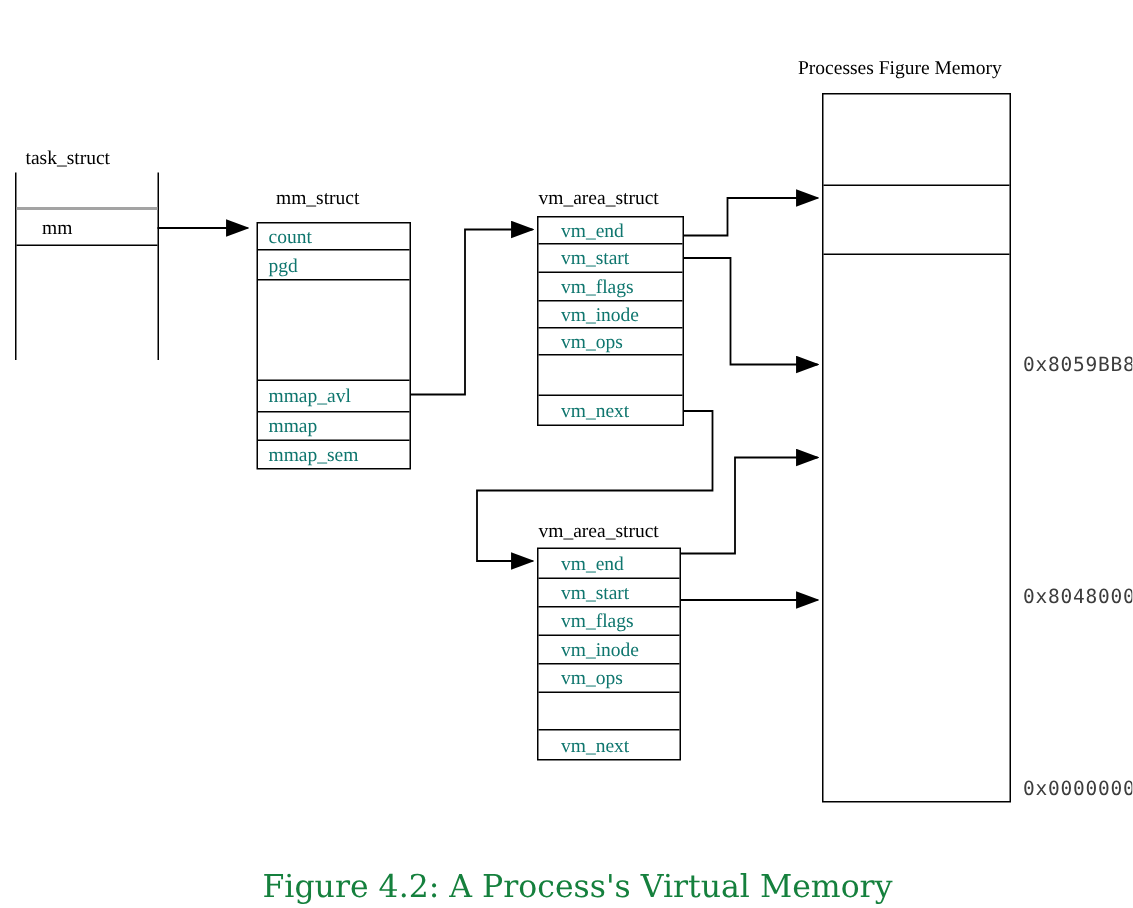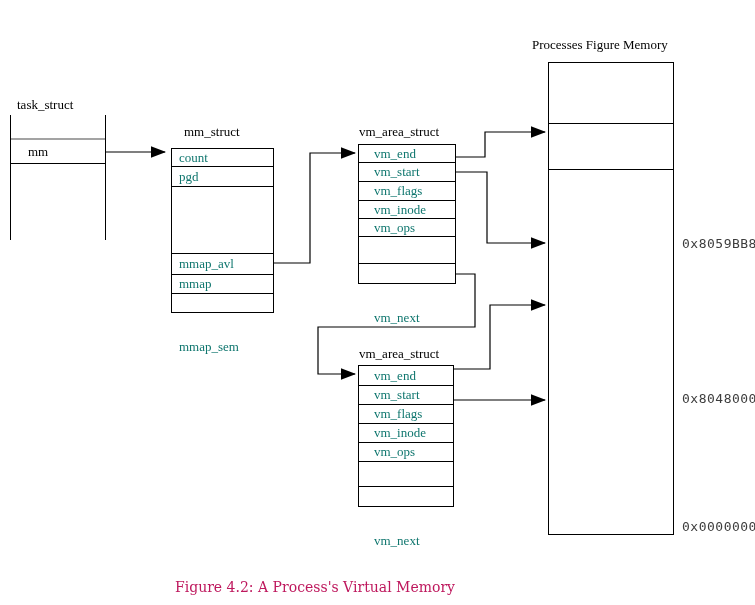--- a/index.html
+++ b/index.html
@@ -30,21 +30,21 @@
   .struct-row {
     box-sizing: border-box;
     border-bottom: 1px solid #000;
     font-size: 13px;
     color: #0f766e;
     display: flex;
     align-items: center;
     white-space: nowrap;
     overflow: hidden;
   }
-  .struct-row.last { border-bottom: none; margin-top: 44px; }
+  .struct-row.last { border-bottom: none; }
   
   .open-struct {
     position: absolute;
     border-left: 1px solid #000;
     border-right: 1px solid #000;
     box-sizing: border-box;
   }
   .open-struct .cell {
     box-sizing: border-box;
     border-top: 2px solid #a3a3a3;
@@ -66,22 +66,22 @@
     position: absolute;
     font-family: "DejaVu Sans Mono", monospace;
     font-size: 13px;
     letter-spacing: 0.5px;
     color: #3d3d3d;
     white-space: nowrap;
   }
   .caption {
     position: absolute;
     font-family: "DejaVu Serif", serif;
-    font-size: 14px;
-    color: #be185d;
+    font-size: 21px;
+    color: #15803d;
     white-space: nowrap;
   }
   svg.wires {
     position: absolute;
     left: 0; top: 0;
     width: 755px; height: 605px;
     pointer-events: none;
   }
   svg.wires path.wire {
     fill: none;

